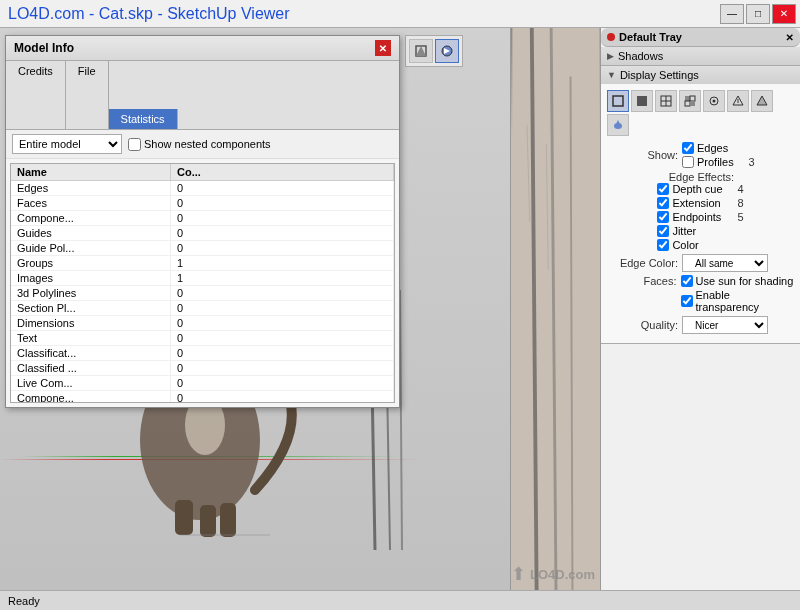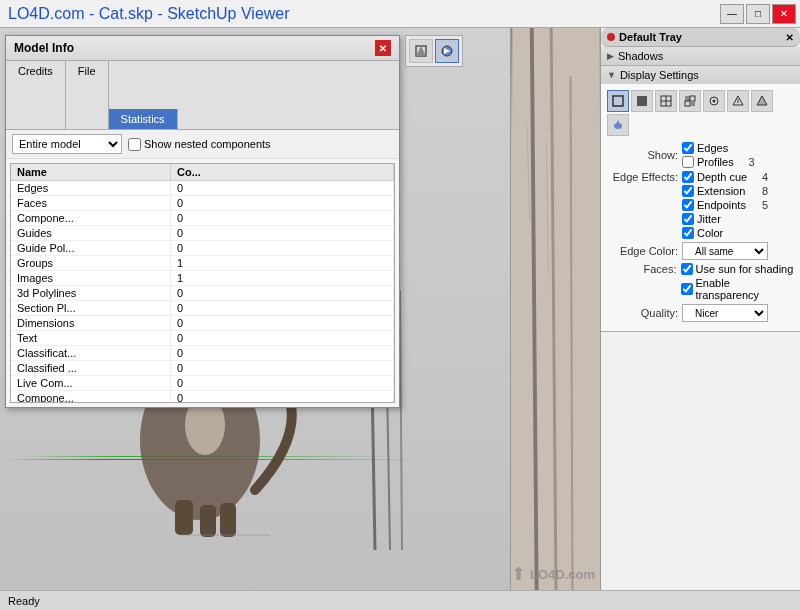--- a/index.html
+++ b/index.html
@@ -650,21 +650,21 @@
             <span>Edges</span>
           </div>
           <div class="check-row">
             <input type="checkbox" style="">
             <span>Profiles</span>
             <span class="check-value">3</span>
           </div>
         </div>
       </div>
 
-      <div class="settings-row" style="align-items:flex-start;">
+      <div class="settings-row" style="align-items:center;flex-direction:column;">
         <span class="settings-label">Edge Effects:</span>
         <div class="settings-check-group">
           <div class="check-row">
             <input type="checkbox" checked="" style="">
             <span>Depth cue</span>
             <span class="check-value">4</span>
           </div>
           <div class="check-row">
             <input type="checkbox" checked="" style="">
             <span>Extension</span>

